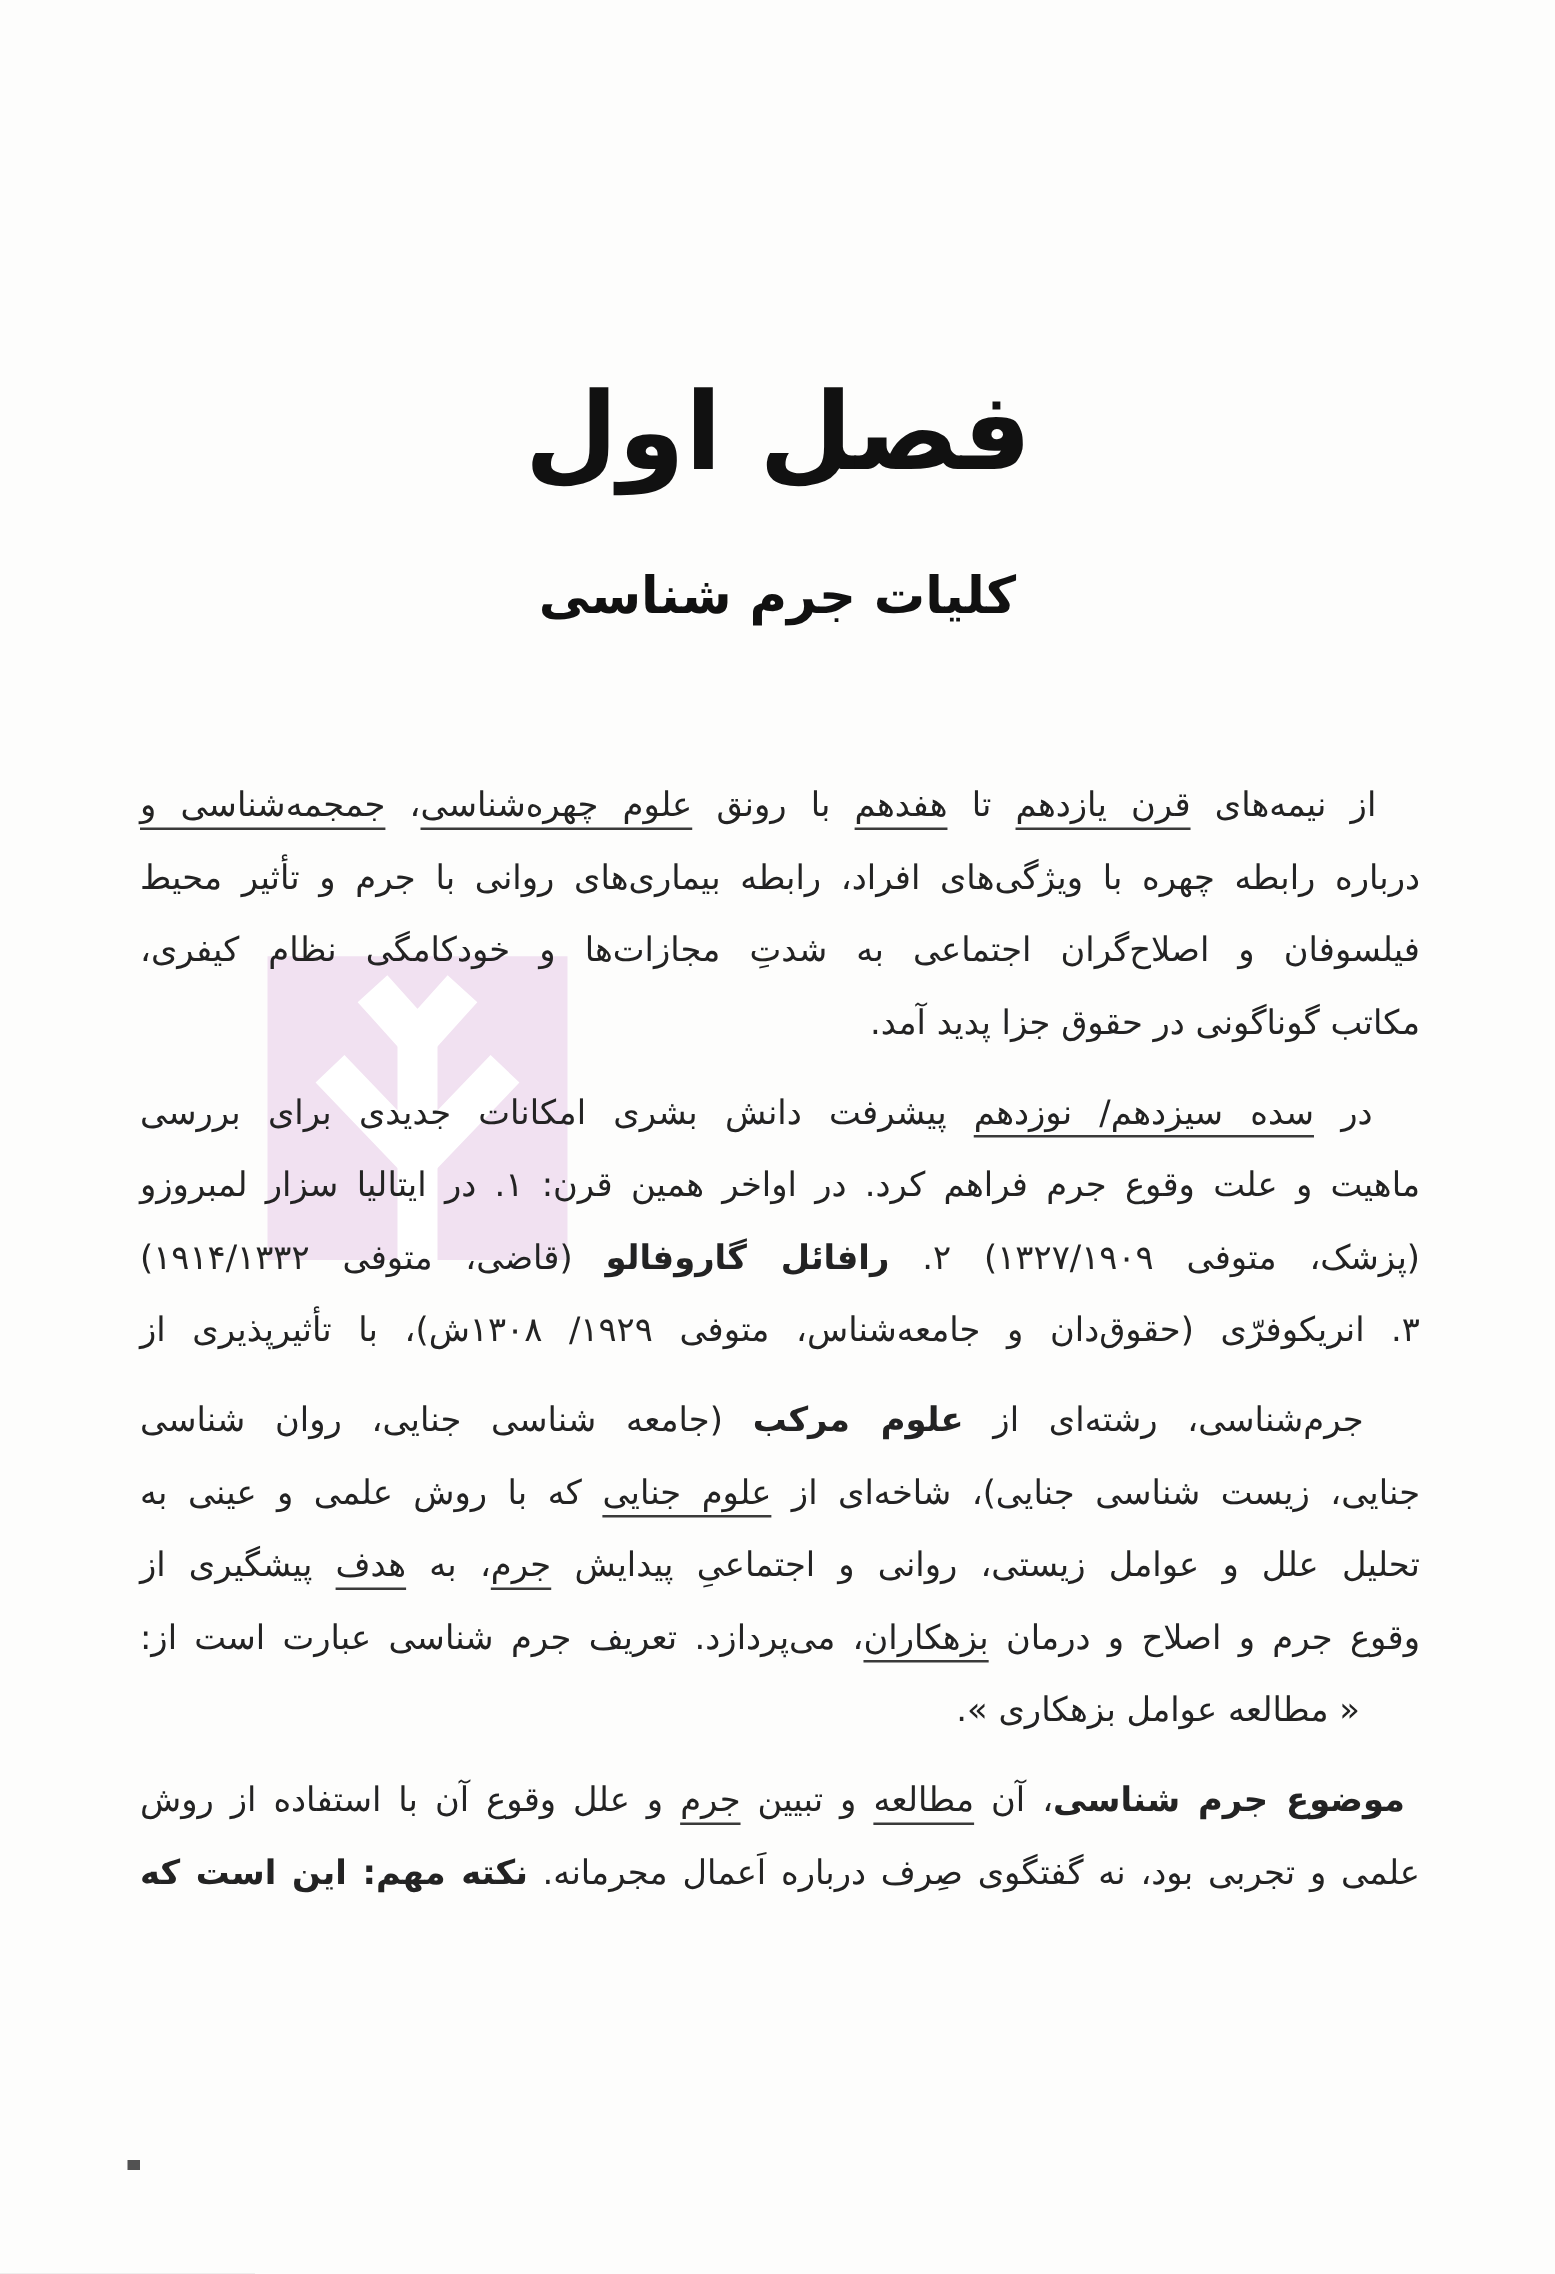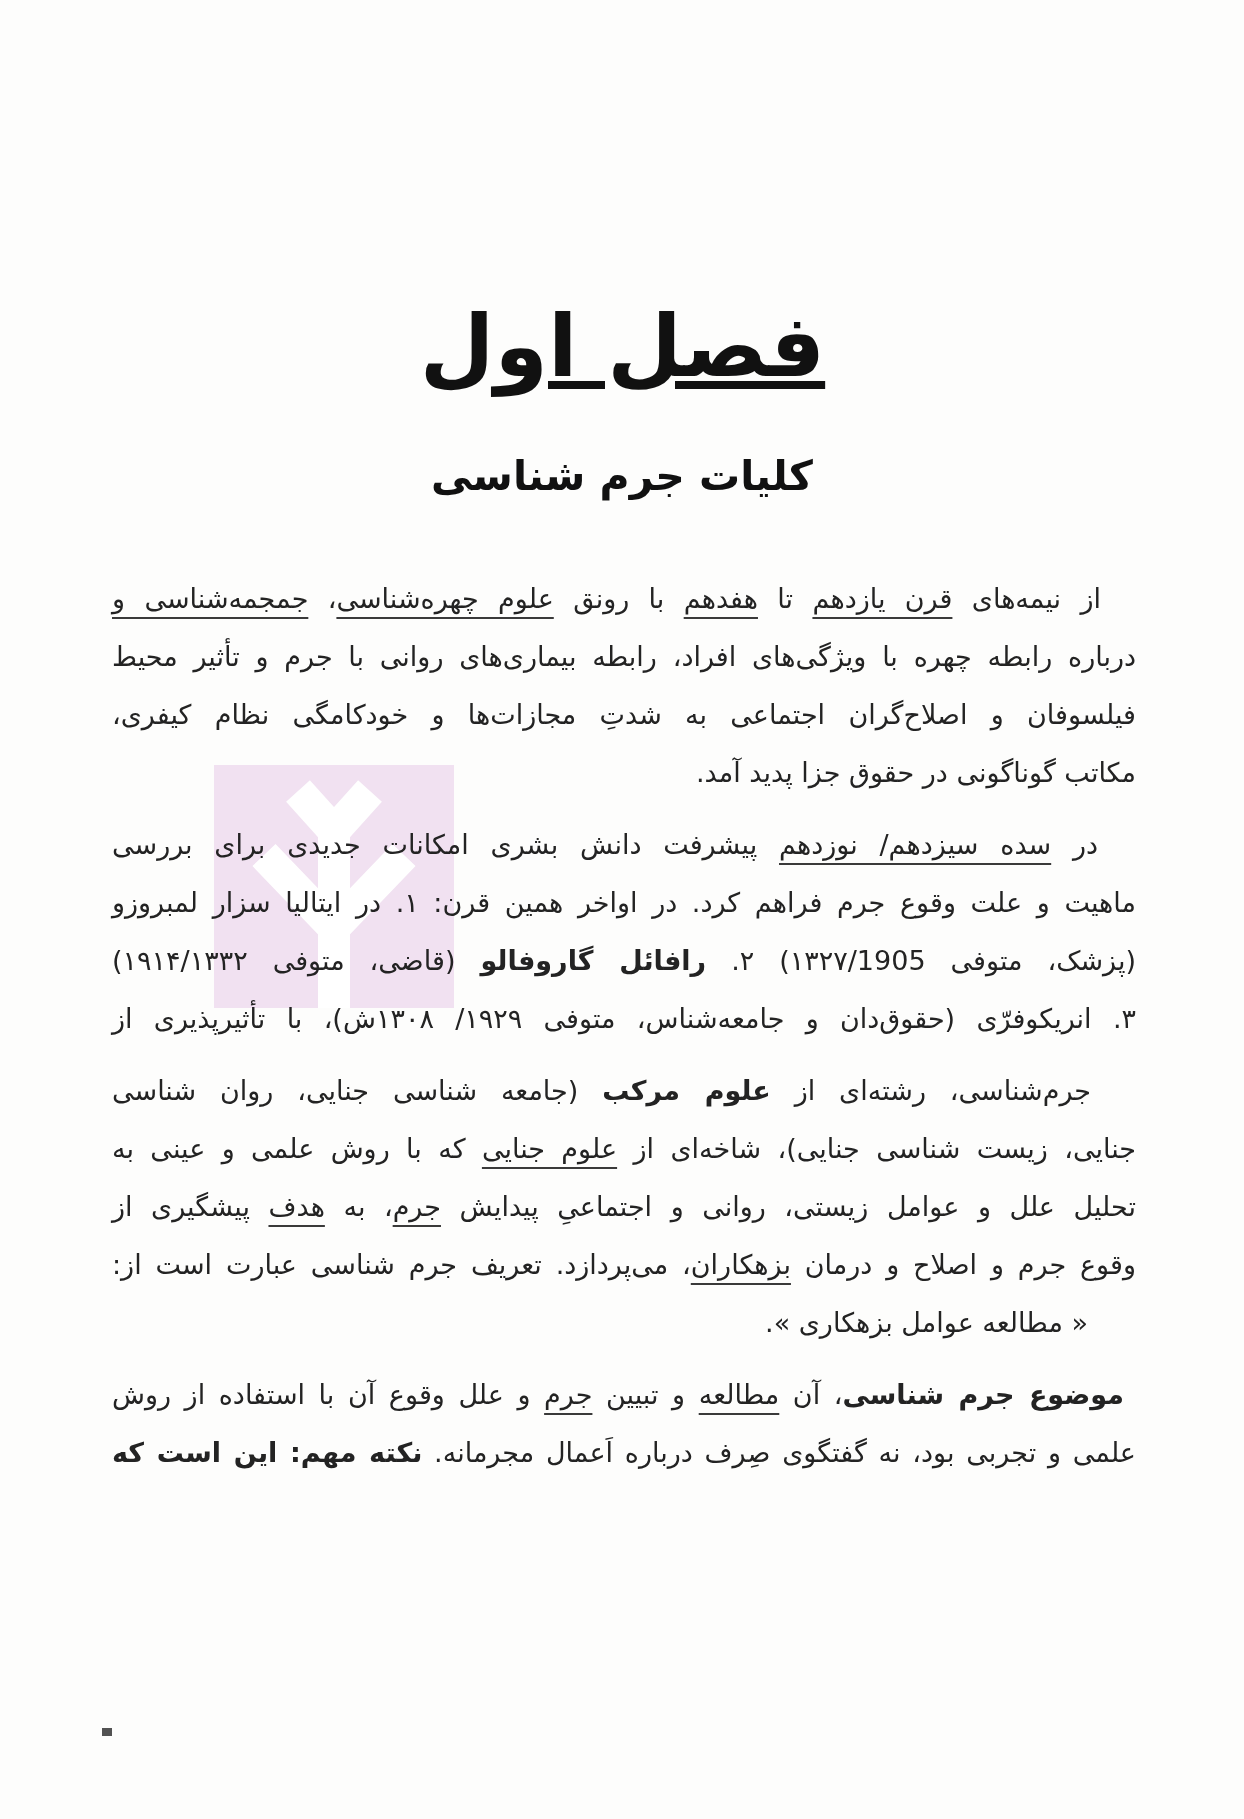--- a/index.html
+++ b/index.html
@@ -13,33 +13,32 @@
     overflow:hidden;
   }
   .chapter-title{
     position:absolute;top:282px;left:1px;right:0;
     text-align:center;
     direction:rtl;
     font-size:86px;line-height:1.5;
     font-weight:bold;
     color:#111;
     z-index:2;
-    text-decoration:underline;
   }
   .chapter-subtitle{
     position:absolute;top:448px;left:0;right:0;
     text-align:center;
     direction:rtl;
     font-size:41px;line-height:1.4;
     font-weight:bold;
     color:#111;
     z-index:2;
   }
   .body-text{
-    position:absolute;top:570px;right:108px;left:112px;
+    position:absolute;top:616px;right:108px;left:112px;
     direction:rtl;
     font-size:27px;
     line-height:58px;
     color:#232323;
     z-index:2;
   }
   .para{margin:0 0 14px 0;}
   .line{
     text-align:justify;
     text-align-last:justify;
@@ -107,21 +106,21 @@
   <div class="body-text">
       <div class="para">
         <div class="line" style="padding-right: 35px;"><span>از نیمه‌های </span><span class="u">قرن یازدهم</span><span> تا </span><span class="u">هفدهم</span><span> با رونق </span><span class="u">علوم چهره‌شناسی</span><span>، </span><span class="u">جمجمه‌شناسی و</span></div>
         <div class="line"><span>درباره رابطه چهره با ویژگی‌های افراد، رابطه بیماری‌های روانی با جرم و تأثیر محیط</span></div>
         <div class="line"><span>فیلسوفان و اصلاح‌گران اجتماعی به شدتِ مجازات‌ها و خودکامگی نظام کیفری،</span></div>
         <div class="line end"><span>مکاتب گوناگونی در حقوق جزا پدید آمد.</span></div>
       </div>
       <div class="para">
         <div class="line" style="padding-right: 38px;"><span>در </span><span class="u">سده سیزدهم/ نوزدهم</span><span> پیشرفت دانش بشری امکانات جدیدی برای بررسی</span></div>
         <div class="line"><span>ماهیت و علت وقوع جرم فراهم کرد. در اواخر همین قرن: ۱. در ایتالیا سزار لمبروزو</span></div>
-        <div class="line"><span>(پزشک، متوفی ۱۳۲۷/1905) ۲. </span><span class="b">رافائل گاروفالو</span><span> (قاضی، متوفی ۱۹۱۴/۱۳۳۲)</span></div>
+        <div class="line"><span>(پزشک، متوفی ۱۳۲۷/۱۹۰۹) ۲. </span><span class="b">رافائل گاروفالو</span><span> (قاضی، متوفی ۱۹۱۴/۱۳۳۲)</span></div>
         <div class="line"><span>۳. انریکوفرّی (حقوق‌دان و جامعه‌شناس، متوفی ۱۹۲۹/ ۱۳۰۸ش)، با تأثیرپذیری از</span></div>
       </div>
       <div class="para">
         <div class="line" style="padding-right: 45px;"><span>جرم‌شناسی، رشته‌ای از </span><span class="b">علوم مرکب</span><span> (جامعه شناسی جنایی، روان شناسی</span></div>
         <div class="line"><span>جنایی، زیست شناسی جنایی)، شاخه‌ای از </span><span class="u">علوم جنایی</span><span> که با روش علمی و عینی به</span></div>
         <div class="line"><span>تحلیل علل و عوامل زیستی، روانی و اجتماعیِ پیدایش </span><span class="u">جرم</span><span>، به </span><span class="u">هدف</span><span> پیشگیری از</span></div>
         <div class="line"><span>وقوع جرم و اصلاح و درمان </span><span class="u">بزهکاران</span><span>، می‌پردازد. تعریف جرم شناسی عبارت است از:</span></div>
         <div class="line end" style="padding-right: 48px;"><span>« مطالعه عوامل بزهکاری ».</span></div>
       </div>
       <div class="para">

